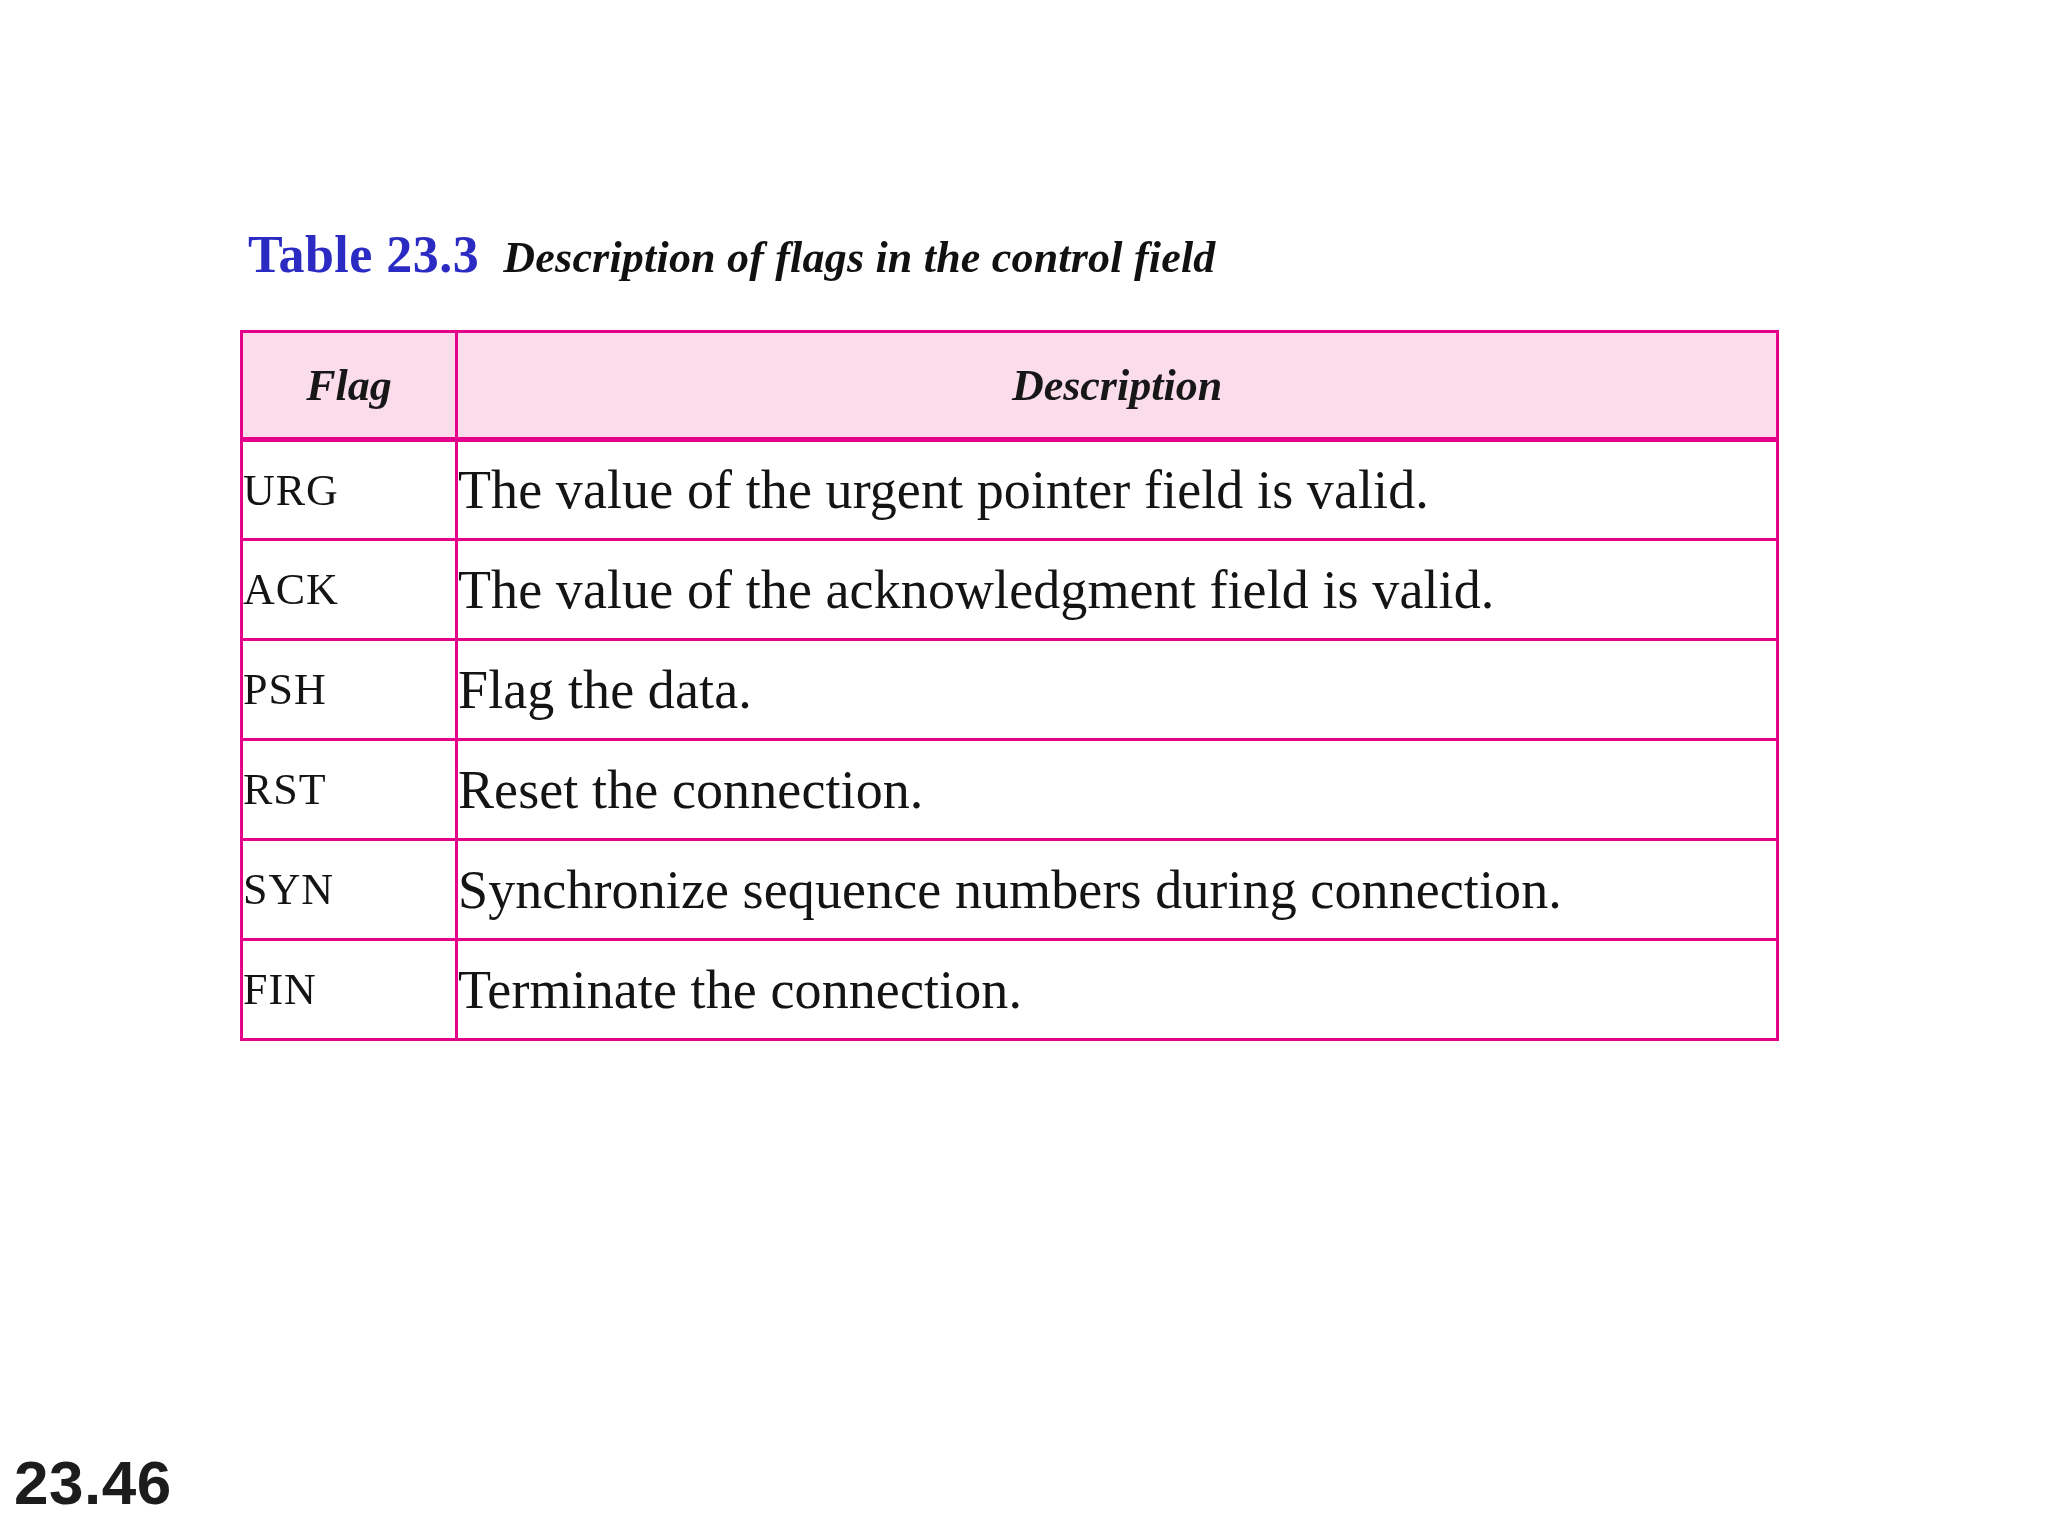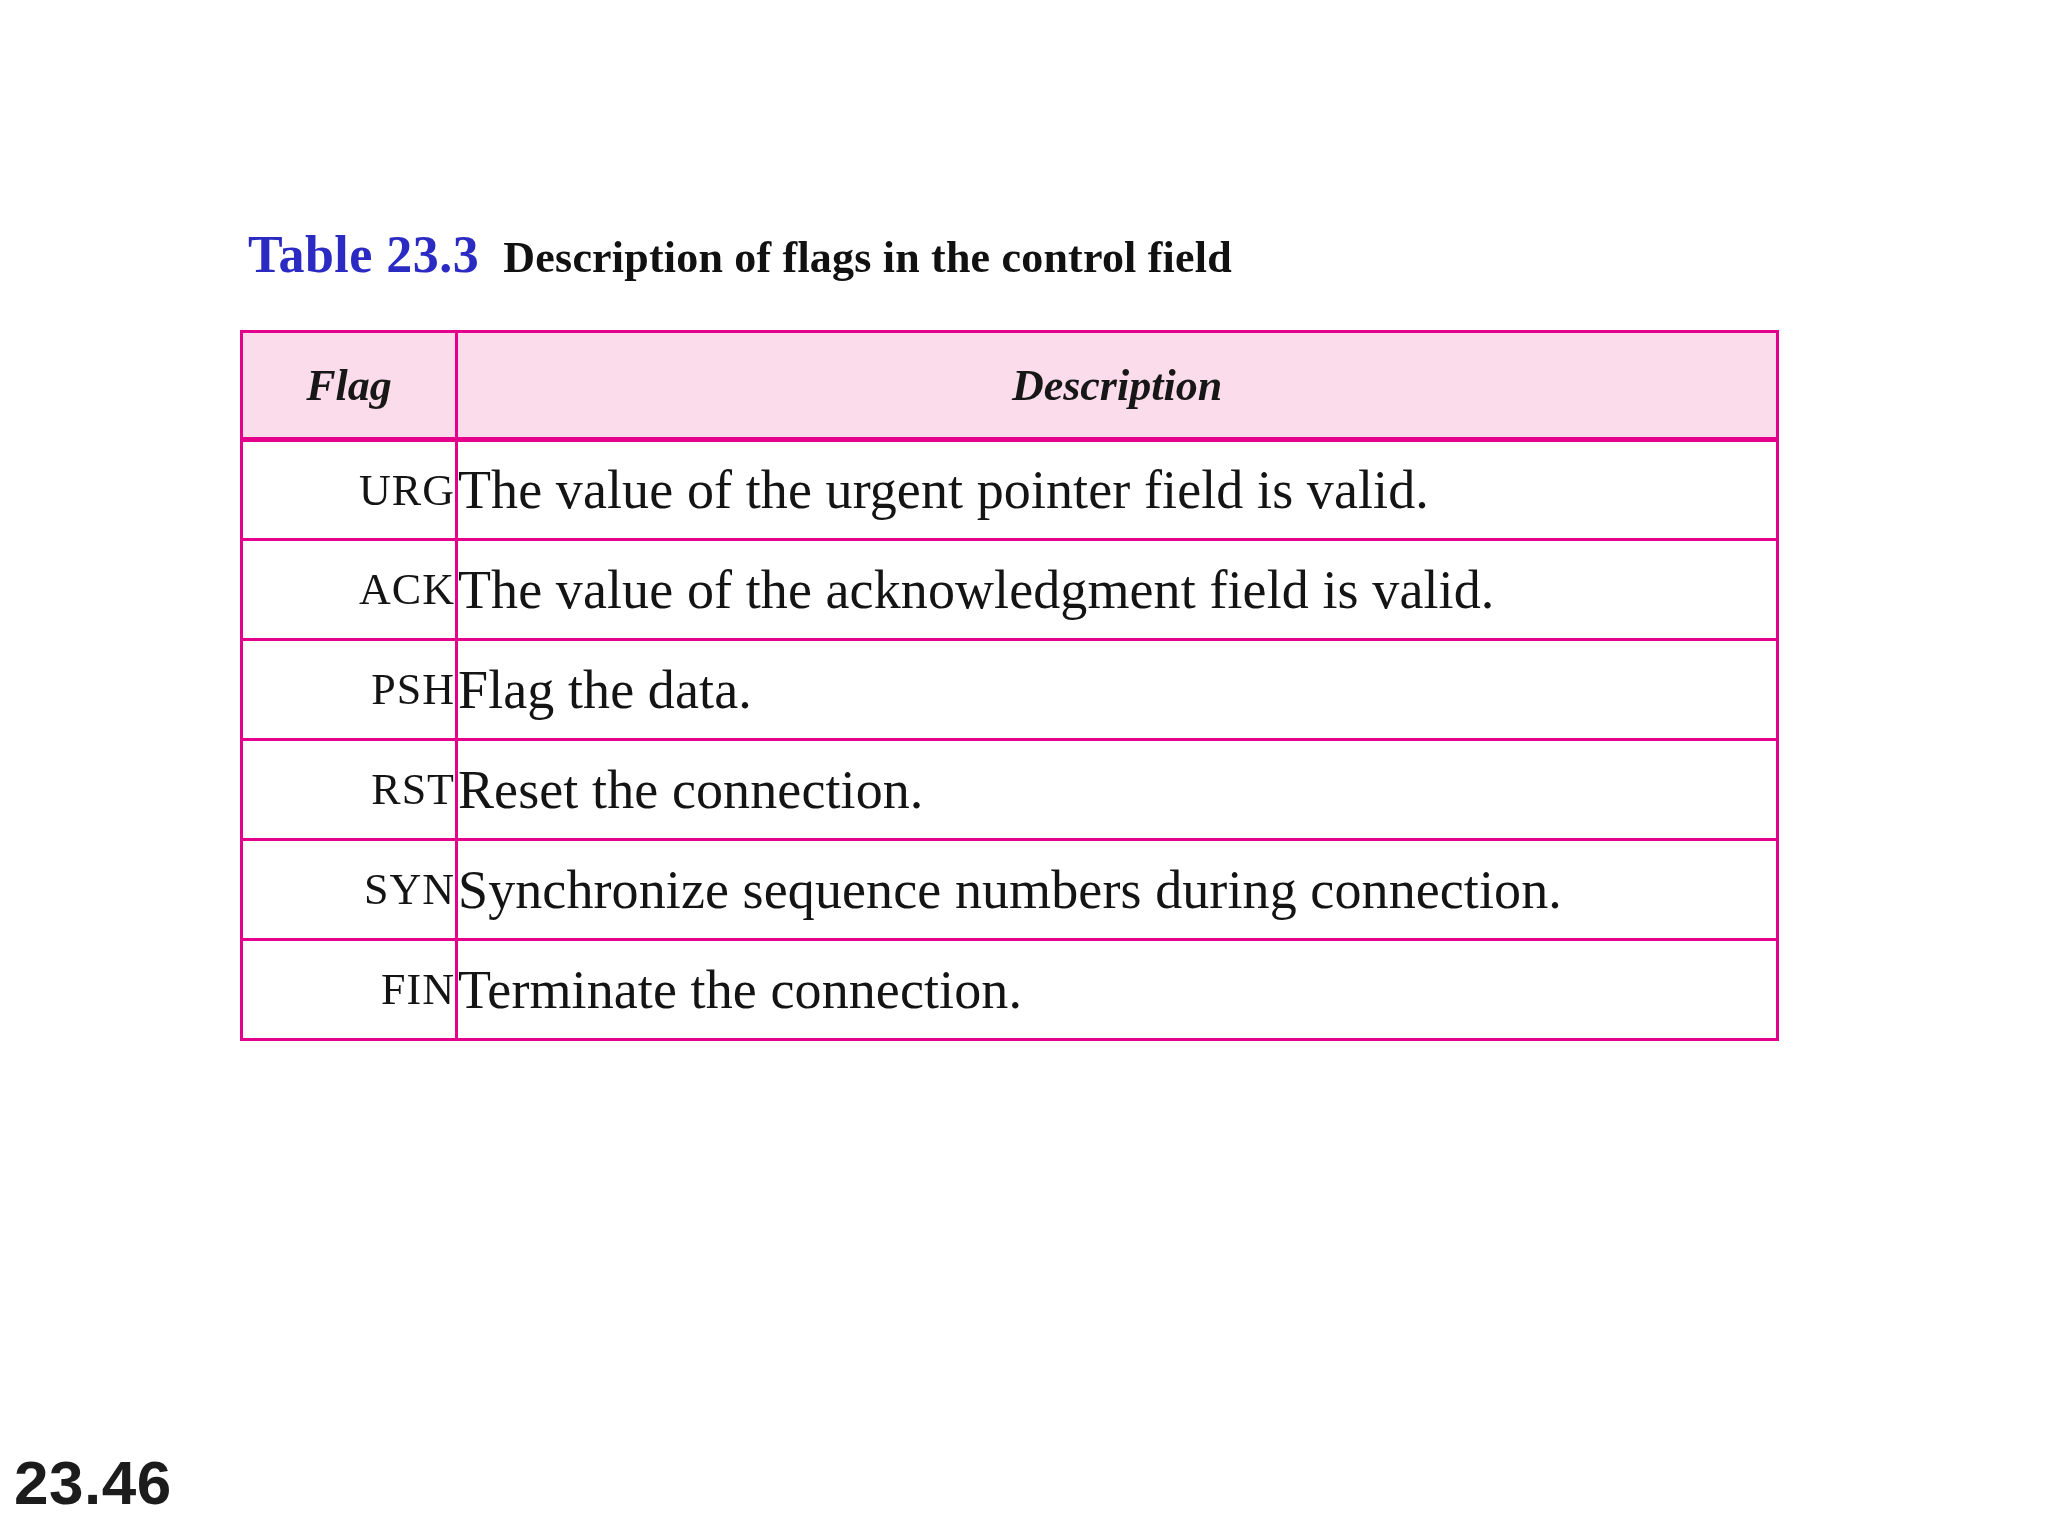--- a/index.html
+++ b/index.html
@@ -36,20 +36,21 @@
   #table-number {
     font-family: "Liberation Serif", serif;
     font-weight: bold;
     font-size: 52px;
     color: #2b2bc4;
     letter-spacing: 0.5px;
   }
   #table-caption {
     font-family: "Liberation Serif", serif;
     font-weight: bold;
+    font-style: italic;
     font-size: 44px;
     color: #111111;
     margin-left: 24px;
     letter-spacing: 0.2px;
   }
 
   
   #flags-table {
     position: absolute;
     left: 240px;
@@ -79,21 +80,21 @@
     font-size: 44px;
     color: #171717;
     border-bottom-width: 5px;
   }
   th.head-flag { text-align: center; }
   th.head-desc { text-align: center; }
 
   
   #flags-table tbody tr { height: 100px; }
   td.cell-flag {
-    text-align: right;
+    text-align: left;
     font-family: "Liberation Serif", serif;
     font-size: 44px;
     color: #141414;
     letter-spacing: 1px;
   }
   td.cell-desc {
     text-align: left;
     padding-left: 30px;
     font-family: "Liberation Serif", serif;
     font-size: 54px;

